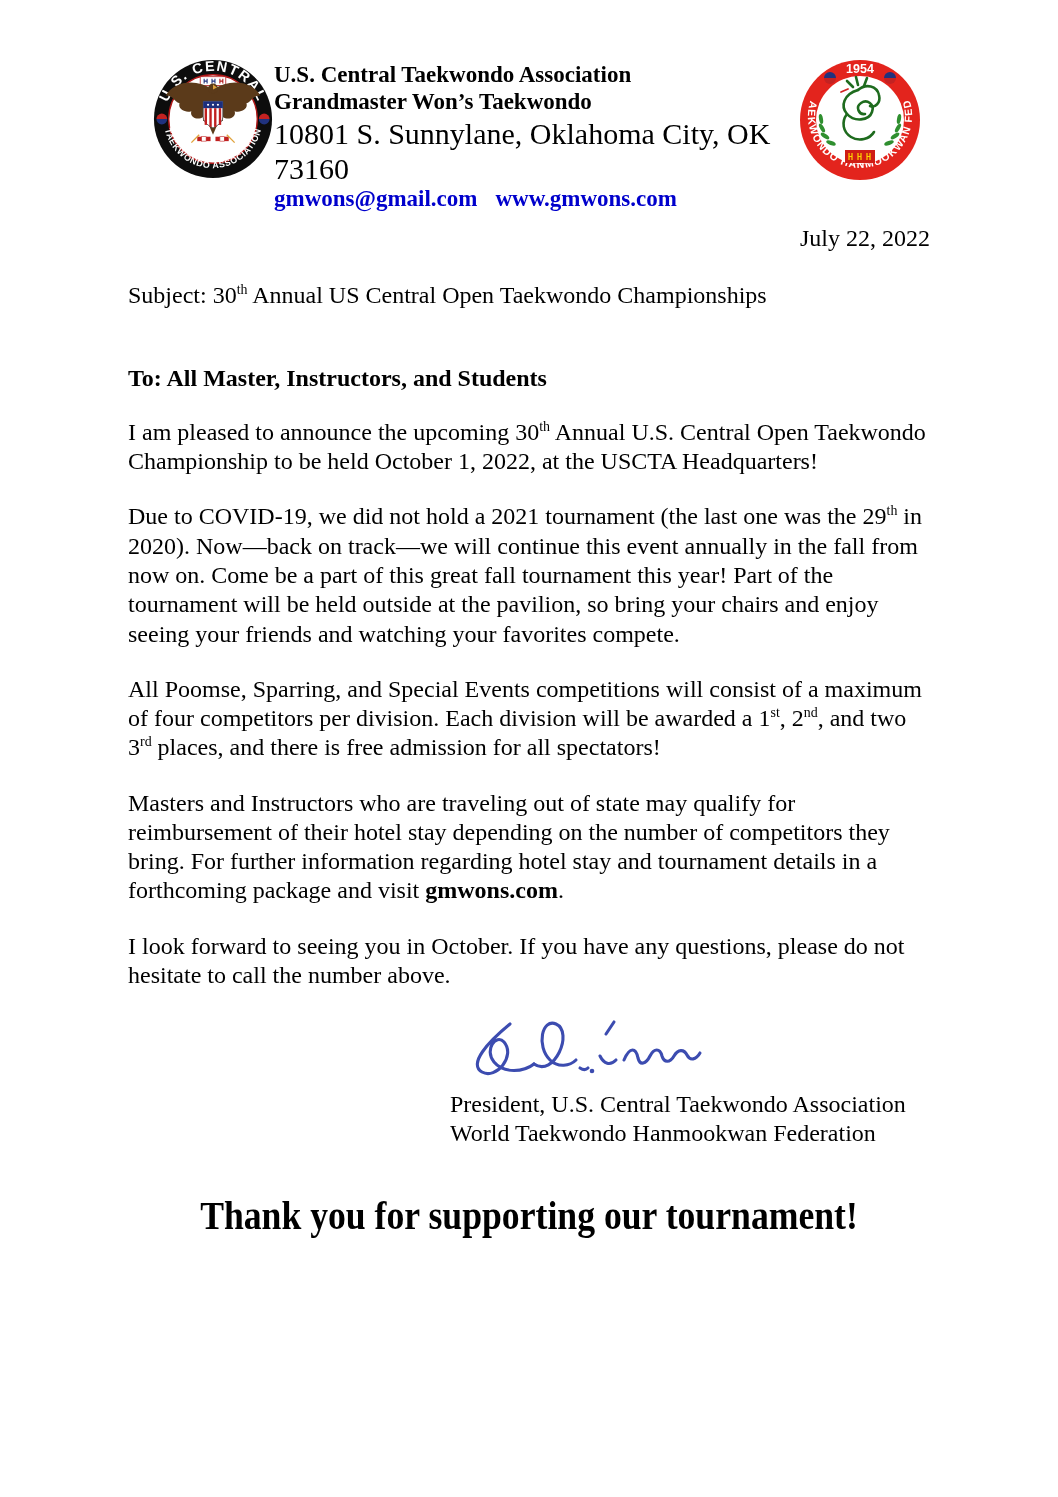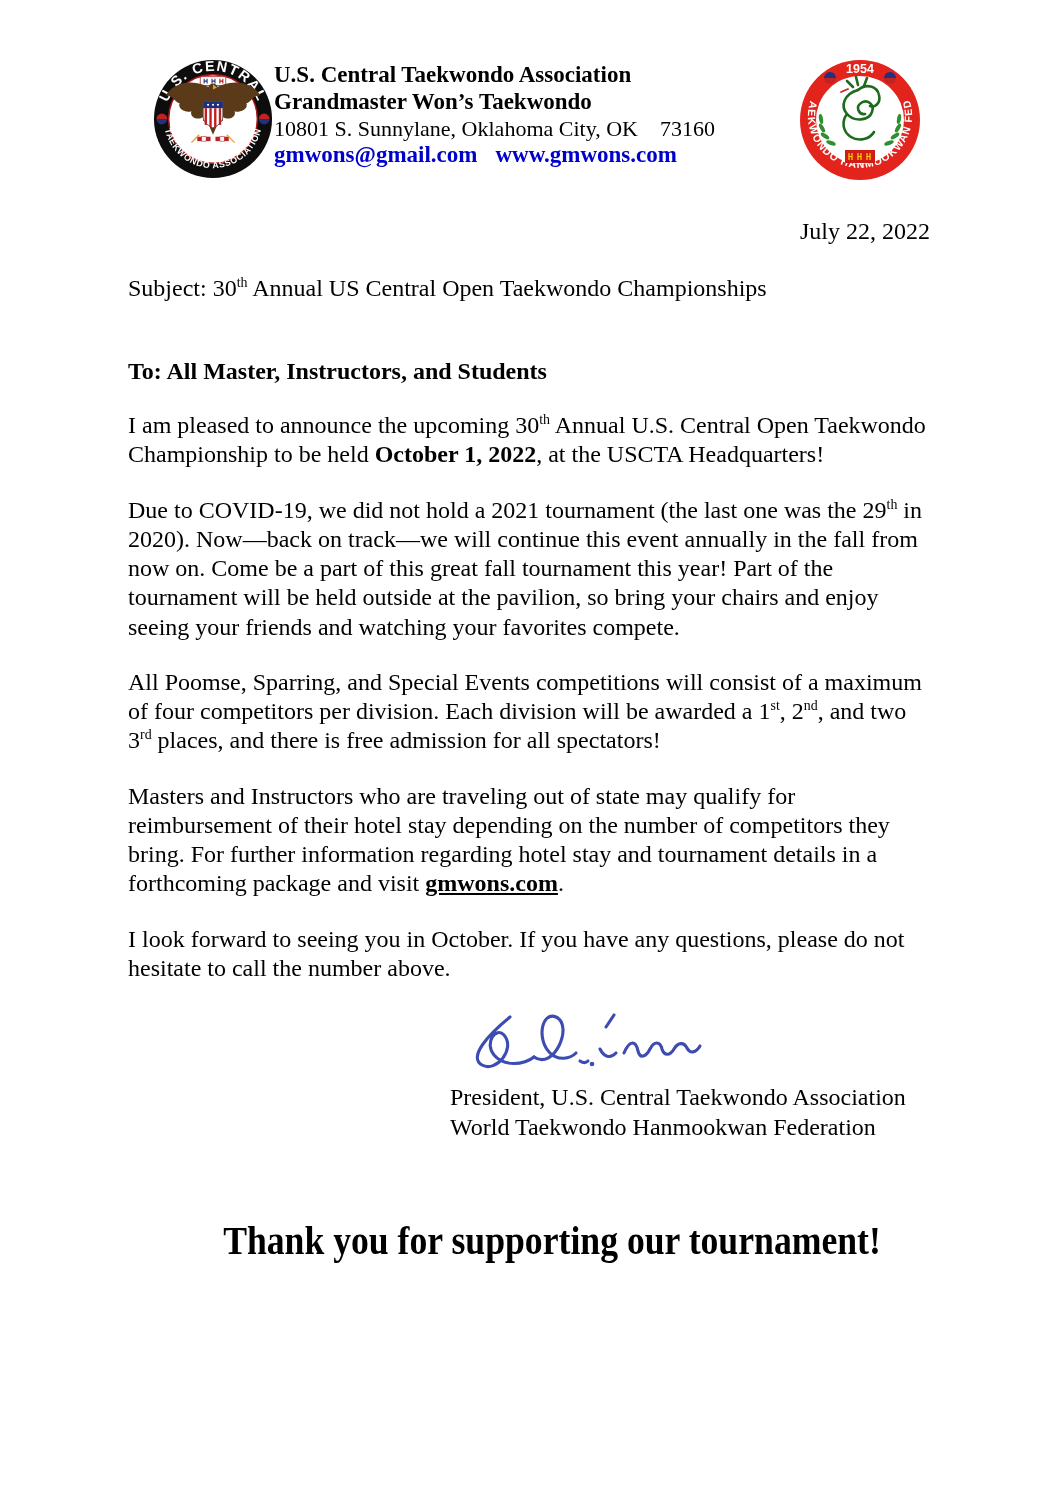--- a/index.html
+++ b/index.html
@@ -14,36 +14,36 @@
     padding:58px 128px 0 128px;
     overflow:hidden;
   }
   
   .letterhead{display:flex;align-items:flex-start;}
   .logo{flex:0 0 auto;}
   .logo.left{margin-left:24px;}
   .logo.right{margin-right:8px;}
   .head-text{flex:1;text-align:left;line-height:1.17;padding-top:4px;}
   .org,.school{font-weight:bold;font-size:23px;}
-  .addr,.telfax{font-size:22px;white-space:pre-wrap;}
+  .addr,.telfax{font-size:30px;white-space:pre-wrap;}
   .webline{font-size:23px;font-weight:bold;color:#0000cc;}
   .webline .email{margin-right:18px;cursor:pointer;}
   .webline .site{cursor:pointer;}
   
-  .date{font-size:24px;text-align:right;margin-top:32px;}
+  .date{font-size:24px;text-align:right;margin-top:12px;}
   .subject{font-size:24px;font-weight:normal;margin:30px 0 0 0;}
   .to{font-size:24px;font-weight:bold;margin:56px 0 0 0;}
   p.para{font-size:24px;line-height:1.22;margin:26px 0 0 0;}
   .sup{vertical-align:super;font-size:0.58em;line-height:0;}
-  .b{font-weight:bold;margin-top:32px;}
-  .bu{font-weight:bold;text-decoration:underline;}
+  .b{font-weight:normal;margin-top:32px;}
+  .bu{font-weight:bold;}
   .closing-block{margin-top:26px;padding-left:322px;font-size:24px;line-height:1.22;}
   .signature-svg{display:block;margin:6px 0 4px 8px;}
   .sigline{white-space:nowrap;}
-  .footer{margin-top:74px;text-align:right;font-size:41px;font-weight:bold;}
+  .footer{margin-top:42px;text-align:center;font-size:41px;font-weight:bold;}
   .footer .squeeze{display:inline-block;transform:scaleX(0.87);transform-origin:50% 50%;white-space:nowrap;}
   svg text{font-family:"Liberation Sans",sans-serif;}
 </style>
 </head>
 <body>
 
 <div class="page">
 
   <header class="letterhead">
 

